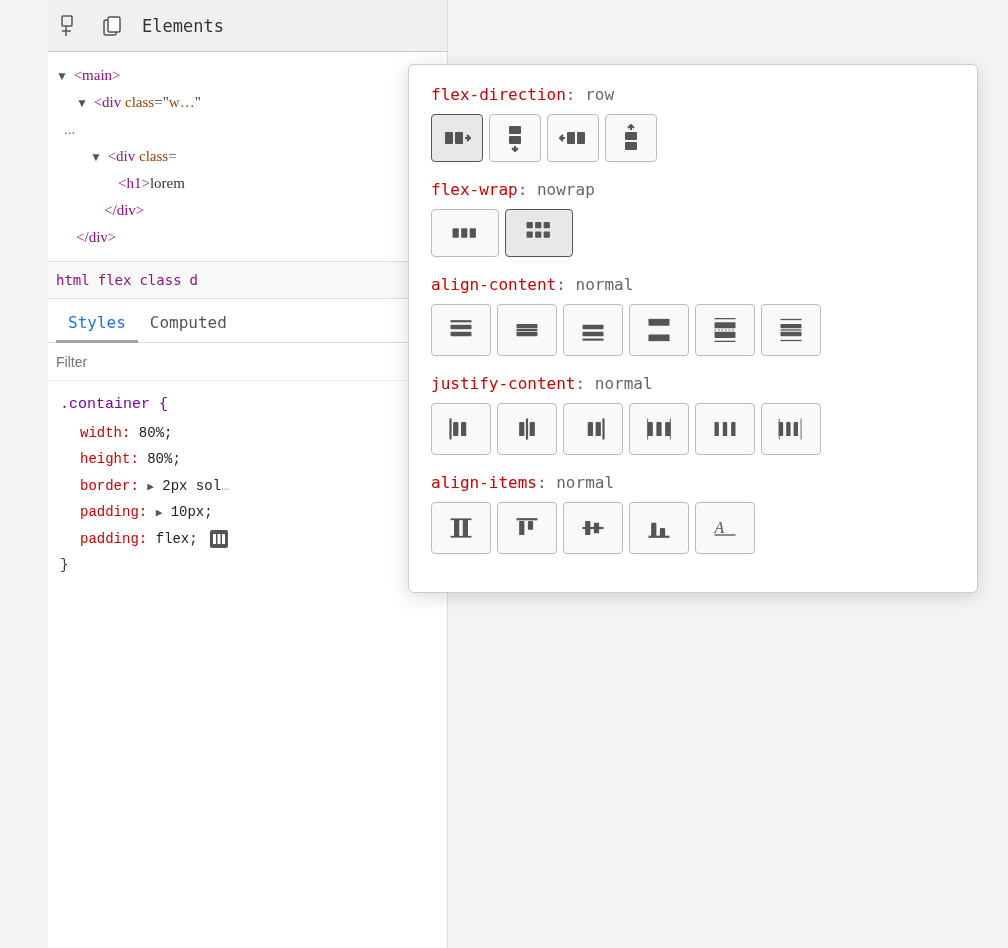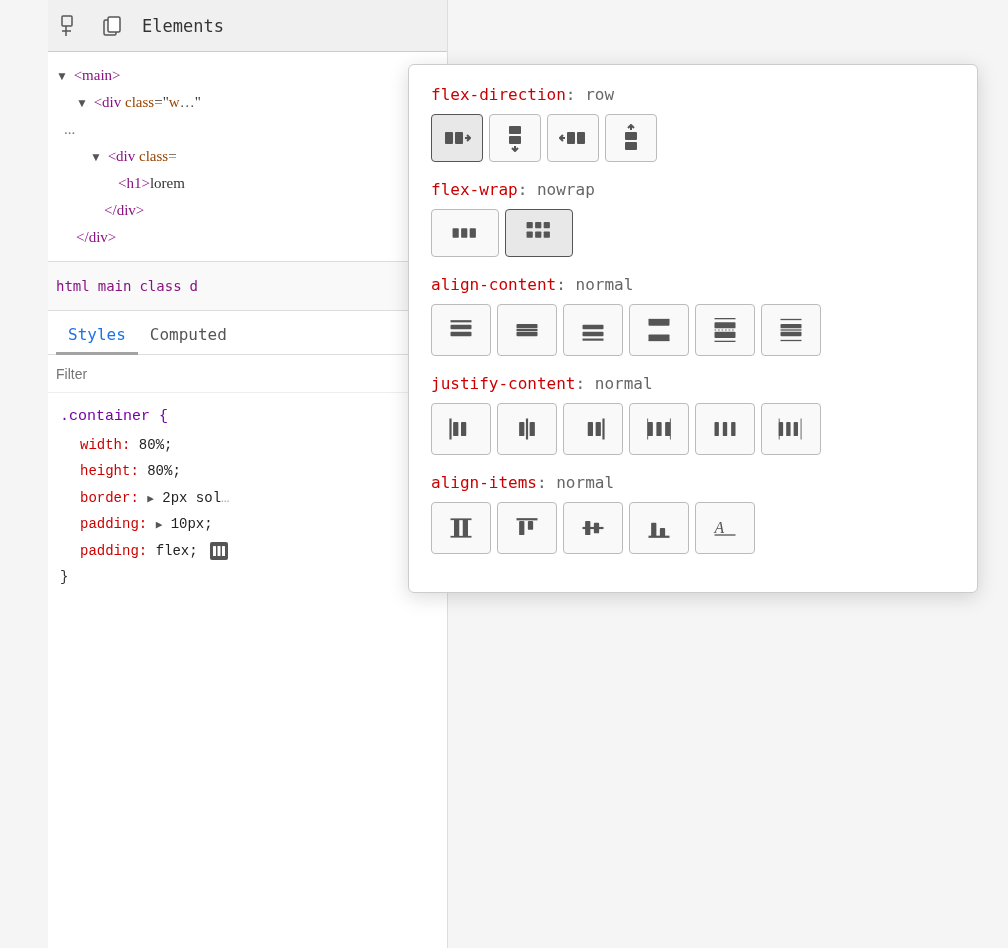--- a/index.html
+++ b/index.html
@@ -62,21 +62,21 @@
       padding: 0 8px;
       white-space: nowrap;
     }
     .tree-tag { color: #881280; }
     .tree-attr { color: #994500; }
     .tree-text { color: #333; }
     .triangle { color: #555; font-size: 12px; margin-right: 2px; }
 
     
     .breadcrumb {
-      height: 50px;
+      height: 38px;
       border-top: 1px solid #ddd;
       border-bottom: 1px solid #ddd;
       background: #f9f9f9;
       display: flex;
       align-items: center;
       padding: 0 8px;
       gap: 4px;
       font-size: 14px;
     }
     .breadcrumb-item {
@@ -262,21 +262,21 @@
       <span class="tree-tag">&lt;/div&gt;</span>
     </div>
     <div class="tree-line" style="padding-left:28px">
       <span class="tree-tag">&lt;/div&gt;</span>
     </div>
   </div>
 
   <div class="breadcrumb">
     <span class="breadcrumb-item">html</span>
     <span class="breadcrumb-sep"> </span>
-    <span class="breadcrumb-item">main</span>
+    <span class="breadcrumb-item">flex</span>
     <span class="breadcrumb-sep"> </span>
     <span class="breadcrumb-item">class</span>
     <span class="breadcrumb-sep"> </span>
     <span class="breadcrumb-item">d</span>
   </div>
 
   <div class="panel-tabs">
     <div class="panel-tab active">Styles</div>
     <div class="panel-tab">Computed</div>
   </div>

